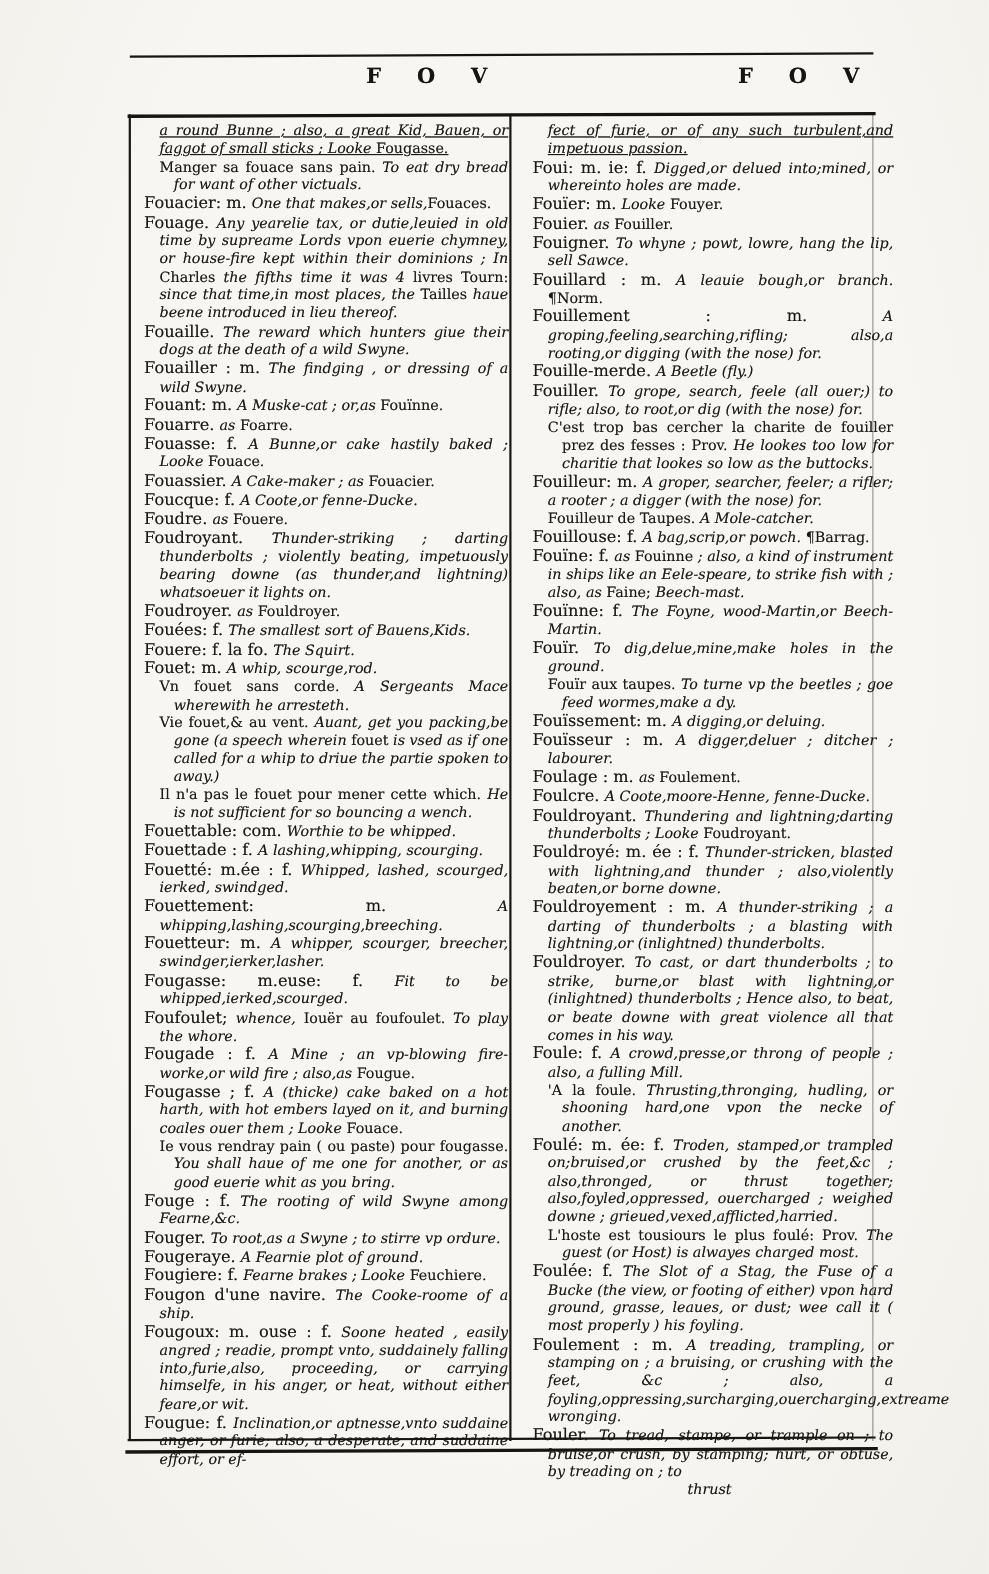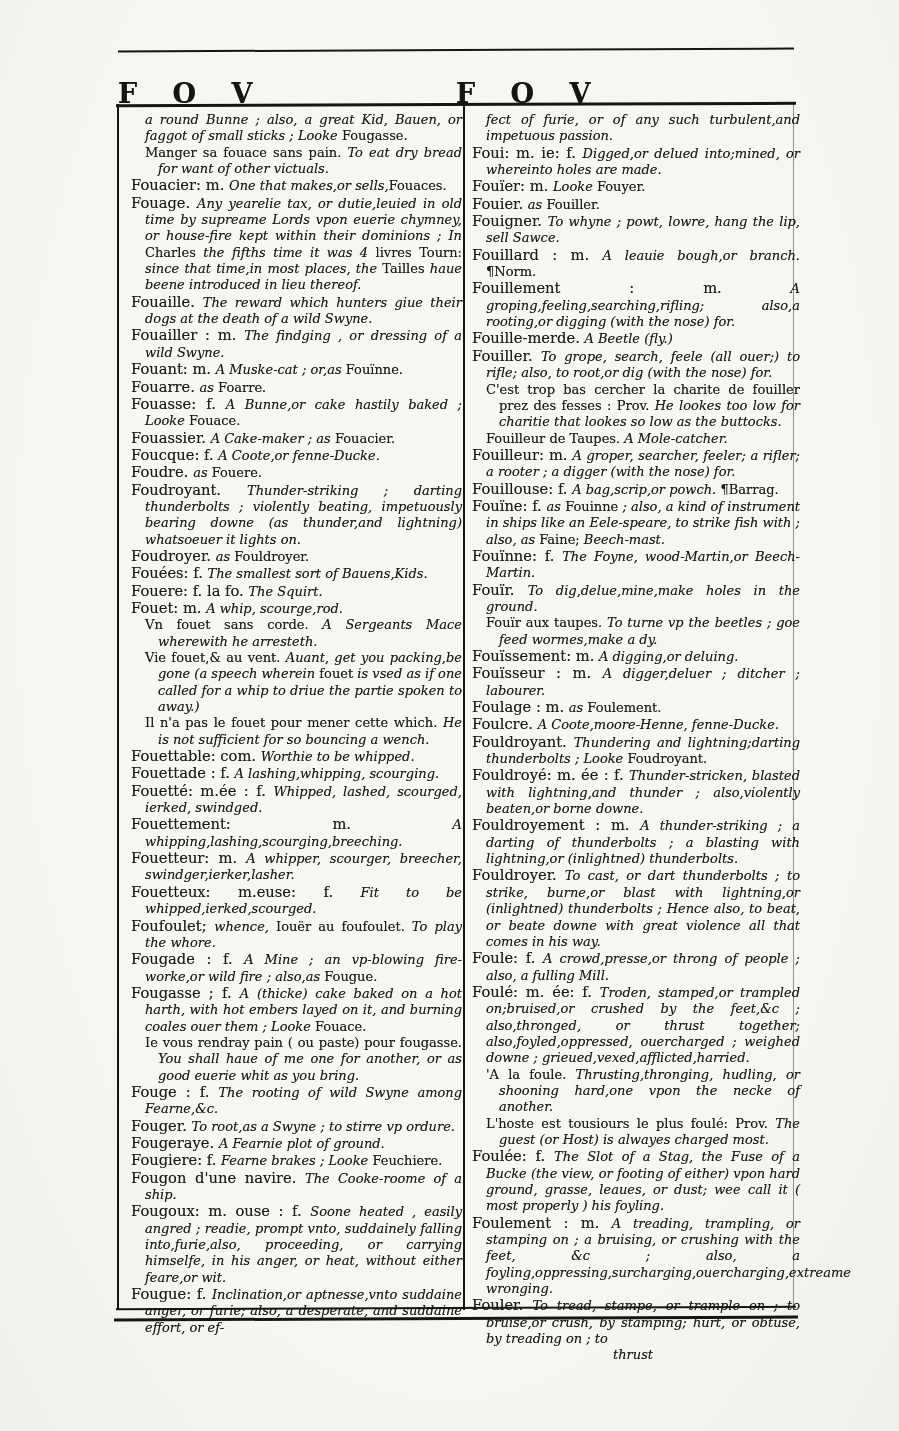--- a/index.html
+++ b/index.html
@@ -23,39 +23,38 @@
   .rule-center-vert{left:463px;top:104px;width:2px;height:1206px;}
   .rule-right-vert{left:793px;top:104px;width:1px;height:1206px;background:rgba(23,21,15,.45);}
   .rule-bottom-1{left:116px;top:1307px;width:680px;height:2px;transform:rotate(-0.2deg);}
   .rule-bottom-2{left:114px;top:1317px;width:684px;height:3px;transform:rotate(-0.25deg);}
 
   .running-heads{
     position:absolute;left:118px;top:58px;width:676px;height:40px;
     display:flex;
   }
   .running-head{
-    flex:1;text-align:left;
-    font-size:27px;font-weight:bold;letter-spacing:13px;
+    flex:1;text-align:right;
+    font-size:19px;font-weight:bold;letter-spacing:13px;
     color:#17150f;
     text-shadow:0 0 .6px rgba(0,0,0,.55);
-    margin-top:20px;
   }
 
   .col{
     position:absolute;top:112px;
     font-size:13px;line-height:16.35px;
     text-align:justify;
     text-shadow:0 0 .5px rgba(20,18,12,.5);
   }
   .col-left{left:131px;width:331px;}
-  .col-right{left:472px;width:328px;}
+  .col-right{left:484px;width:328px;}
 
   p.entry{margin:0;padding-left:14px;text-indent:-14px;}
   p.sub{padding-left:27px;text-indent:-13px;}
-  p.cont{padding-left:14px;text-indent:0;}
+  p.cont{padding-left:14px;text-indent:0;text-decoration:underline;}
 
   .seg-h{font-size:14.7px;font-style:normal;}
   .seg-r{font-style:normal;}
   .seg-i{font-style:italic;}
 
   .catchword{
     margin:0;text-align:center;font-style:italic;padding-right:6px;
   }
 </style>
 </head>
@@ -94,21 +93,21 @@
       <p class="entry entry"><span class="seg-h">Fouere: f. la fo. </span><span class="seg-i">The Squirt.</span></p>
       <p class="entry entry"><span class="seg-h">Fouet: m. </span><span class="seg-i">A whip, scourge,rod.</span></p>
       <p class="entry sub"><span class="seg-r">Vn fouet sans corde. </span><span class="seg-i">A Sergeants Mace wherewith he arresteth.</span></p>
       <p class="entry sub"><span class="seg-r">Vie fouet,&amp; au vent. </span><span class="seg-i">Auant, get you packing,be gone (a speech wherein </span><span class="seg-r">fouet</span><span class="seg-i"> is vsed as if one called for a whip to driue the partie spoken to away.)</span></p>
       <p class="entry sub"><span class="seg-r">Il n'a pas le fouet pour mener cette which. </span><span class="seg-i">He is not sufficient for so bouncing a wench.</span></p>
       <p class="entry entry"><span class="seg-h">Fouettable: com. </span><span class="seg-i">Worthie to be whipped.</span></p>
       <p class="entry entry"><span class="seg-h">Fouettade : f. </span><span class="seg-i">A lashing,whipping, scourging.</span></p>
       <p class="entry entry"><span class="seg-h">Fouetté: m.ée : f. </span><span class="seg-i">Whipped, lashed, scourged, ierked, swindged.</span></p>
       <p class="entry entry"><span class="seg-h">Fouettement: m. </span><span class="seg-i">A whipping,lashing,scourging,breeching.</span></p>
       <p class="entry entry"><span class="seg-h">Fouetteur: m. </span><span class="seg-i">A whipper, scourger, breecher, swindger,ierker,lasher.</span></p>
-      <p class="entry entry"><span class="seg-h">Fouetteux: m.euse: f. </span><span class="seg-i">Fit to be whipped,ierked,scourged.</span></p>
+      <p class="entry entry"><span class="seg-h">Fougasse: m.euse: f. </span><span class="seg-i">Fit to be whipped,ierked,scourged.</span></p>
       <p class="entry entry"><span class="seg-h">Foufoulet; </span><span class="seg-i">whence, </span><span class="seg-r">Iouër au foufoulet. </span><span class="seg-i">To play the whore.</span></p>
       <p class="entry entry"><span class="seg-h">Fougade : f. </span><span class="seg-i">A Mine ; an vp-blowing fire-worke,or wild fire ; also,as </span><span class="seg-r">Fougue.</span></p>
       <p class="entry entry"><span class="seg-h">Fougasse ; f. </span><span class="seg-i">A (thicke) cake baked on a hot harth, with hot embers layed on it, and burning coales ouer them ; Looke </span><span class="seg-r">Fouace.</span></p>
       <p class="entry sub"><span class="seg-r">Ie vous rendray pain ( ou paste) pour fougasse. </span><span class="seg-i">You shall haue of me one for another, or as good euerie whit as you bring.</span></p>
       <p class="entry entry"><span class="seg-h">Fouge : f. </span><span class="seg-i">The rooting of wild Swyne among Fearne,&amp;c.</span></p>
       <p class="entry entry"><span class="seg-h">Fouger. </span><span class="seg-i">To root,as a Swyne ; to stirre vp ordure.</span></p>
       <p class="entry entry"><span class="seg-h">Fougeraye. </span><span class="seg-i">A Fearnie plot of ground.</span></p>
       <p class="entry entry"><span class="seg-h">Fougiere: f. </span><span class="seg-i">Fearne brakes ; Looke </span><span class="seg-r">Feuchiere.</span></p>
       <p class="entry entry"><span class="seg-h">Fougon d'une navire. </span><span class="seg-i">The Cooke-roome of a ship.</span></p>
       <p class="entry entry"><span class="seg-h">Fougoux: m. ouse : f. </span><span class="seg-i">Soone heated , easily angred ; readie, prompt vnto, suddainely falling into,furie,also, proceeding, or carrying himselfe, in his anger, or heat, without either feare,or wit.</span></p>
@@ -118,38 +117,38 @@
       <p class="entry cont"><span class="seg-i">fect of furie, or of any such turbulent,and impetuous passion.</span></p>
       <p class="entry entry"><span class="seg-h">Foui: m. ie: f. </span><span class="seg-i">Digged,or delued into;mined, or whereinto holes are made.</span></p>
       <p class="entry entry"><span class="seg-h">Fouïer: m. </span><span class="seg-i">Looke </span><span class="seg-r">Fouyer.</span></p>
       <p class="entry entry"><span class="seg-h">Fouier. </span><span class="seg-i">as </span><span class="seg-r">Fouiller.</span></p>
       <p class="entry entry"><span class="seg-h">Fouigner. </span><span class="seg-i">To whyne ; powt, lowre, hang the lip, sell Sawce.</span></p>
       <p class="entry entry"><span class="seg-h">Fouillard : m. </span><span class="seg-i">A leauie bough,or branch. </span><span class="seg-r">¶Norm.</span></p>
       <p class="entry entry"><span class="seg-h">Fouillement : m. </span><span class="seg-i">A groping,feeling,searching,rifling; also,a rooting,or digging (with the nose) for.</span></p>
       <p class="entry entry"><span class="seg-h">Fouille-merde. </span><span class="seg-i">A Beetle (fly.)</span></p>
       <p class="entry entry"><span class="seg-h">Fouiller. </span><span class="seg-i">To grope, search, feele (all ouer;) to rifle; also, to root,or dig (with the nose) for.</span></p>
       <p class="entry sub"><span class="seg-r">C'est trop bas cercher la charite de fouiller prez des fesses : Prov. </span><span class="seg-i">He lookes too low for charitie that lookes so low as the buttocks.</span></p>
+      <p class="entry entry"><span class="seg-h">Fouilleur: m. </span><span class="seg-i">A groper, searcher, feeler; a rifler; a rooter ; a digger (with the nose) for.</span></p>
       <p class="entry sub"><span class="seg-r">Fouilleur de Taupes. </span><span class="seg-i">A Mole-catcher.</span></p>
-      <p class="entry entry"><span class="seg-h">Fouilleur: m. </span><span class="seg-i">A groper, searcher, feeler; a rifler; a rooter ; a digger (with the nose) for.</span></p>
       <p class="entry entry"><span class="seg-h">Fouillouse: f. </span><span class="seg-i">A bag,scrip,or powch. </span><span class="seg-r">¶Barrag.</span></p>
       <p class="entry entry"><span class="seg-h">Fouïne: f. </span><span class="seg-i">as </span><span class="seg-r">Fouinne</span><span class="seg-i"> ; also, a kind of instrument in ships like an Eele-speare, to strike fish with ; also, as </span><span class="seg-r">Faine;</span><span class="seg-i"> Beech-mast.</span></p>
       <p class="entry entry"><span class="seg-h">Fouïnne: f. </span><span class="seg-i">The Foyne, wood-Martin,or Beech-Martin.</span></p>
       <p class="entry entry"><span class="seg-h">Fouïr. </span><span class="seg-i">To dig,delue,mine,make holes in the ground.</span></p>
       <p class="entry sub"><span class="seg-r">Fouïr aux taupes. </span><span class="seg-i">To turne vp the beetles ; goe feed wormes,make a dy.</span></p>
       <p class="entry entry"><span class="seg-h">Fouïssement: m. </span><span class="seg-i">A digging,or deluing.</span></p>
       <p class="entry entry"><span class="seg-h">Fouïsseur : m. </span><span class="seg-i">A digger,deluer ; ditcher ; labourer.</span></p>
       <p class="entry entry"><span class="seg-h">Foulage : m. </span><span class="seg-i">as </span><span class="seg-r">Foulement.</span></p>
       <p class="entry entry"><span class="seg-h">Foulcre. </span><span class="seg-i">A Coote,moore-Henne, fenne-Ducke.</span></p>
       <p class="entry entry"><span class="seg-h">Fouldroyant. </span><span class="seg-i">Thundering and lightning;darting thunderbolts ; Looke </span><span class="seg-r">Foudroyant.</span></p>
       <p class="entry entry"><span class="seg-h">Fouldroyé: m. ée : f. </span><span class="seg-i">Thunder-stricken, blasted with lightning,and thunder ; also,violently beaten,or borne downe.</span></p>
       <p class="entry entry"><span class="seg-h">Fouldroyement : m. </span><span class="seg-i">A thunder-striking ; a darting of thunderbolts ; a blasting with lightning,or (inlightned) thunderbolts.</span></p>
       <p class="entry entry"><span class="seg-h">Fouldroyer. </span><span class="seg-i">To cast, or dart thunderbolts ; to strike, burne,or blast with lightning,or (inlightned) thunderbolts ; Hence also, to beat, or beate downe with great violence all that comes in his way.</span></p>
       <p class="entry entry"><span class="seg-h">Foule: f. </span><span class="seg-i">A crowd,presse,or throng of people ; also, a fulling Mill.</span></p>
+      <p class="entry sub"><span class="seg-r">'A la foule. </span><span class="seg-i">Thrusting,thronging, hudling, or shooning hard,one vpon the necke of another.</span></p>
       <p class="entry entry"><span class="seg-h">Foulé: m. ée: f. </span><span class="seg-i">Troden, stamped,or trampled on;bruised,or crushed by the feet,&amp;c ; also,thronged, or thrust together; also,foyled,oppressed, ouercharged ; weighed downe ; grieued,vexed,afflicted,harried.</span></p>
-      <p class="entry sub"><span class="seg-r">'A la foule. </span><span class="seg-i">Thrusting,thronging, hudling, or shooning hard,one vpon the necke of another.</span></p>
       <p class="entry sub"><span class="seg-r">L'hoste est tousiours le plus foulé: Prov. </span><span class="seg-i">The guest (or Host) is alwayes charged most.</span></p>
       <p class="entry entry"><span class="seg-h">Foulée: f. </span><span class="seg-i">The Slot of a Stag, the Fuse of a Bucke (the view, or footing of either) vpon hard ground, grasse, leaues, or dust; wee call it ( most properly ) his foyling.</span></p>
       <p class="entry entry"><span class="seg-h">Foulement : m. </span><span class="seg-i">A treading, trampling, or stamping on ; a bruising, or crushing with the feet, &amp;c ; also, a foyling,oppressing,surcharging,ouercharging,extreame wronging.</span></p>
       <p class="entry entry"><span class="seg-h">Fouler. </span><span class="seg-i">To tread, stampe, or trample on ; to bruise,or crush, by stamping; hurt, or obtuse, by treading on ; to</span></p>
       <p class="catchword">thrust</p>
     </div>
 
   <div class="rule rule-bottom-1"></div>
   <div class="rule rule-bottom-2"></div>
 

